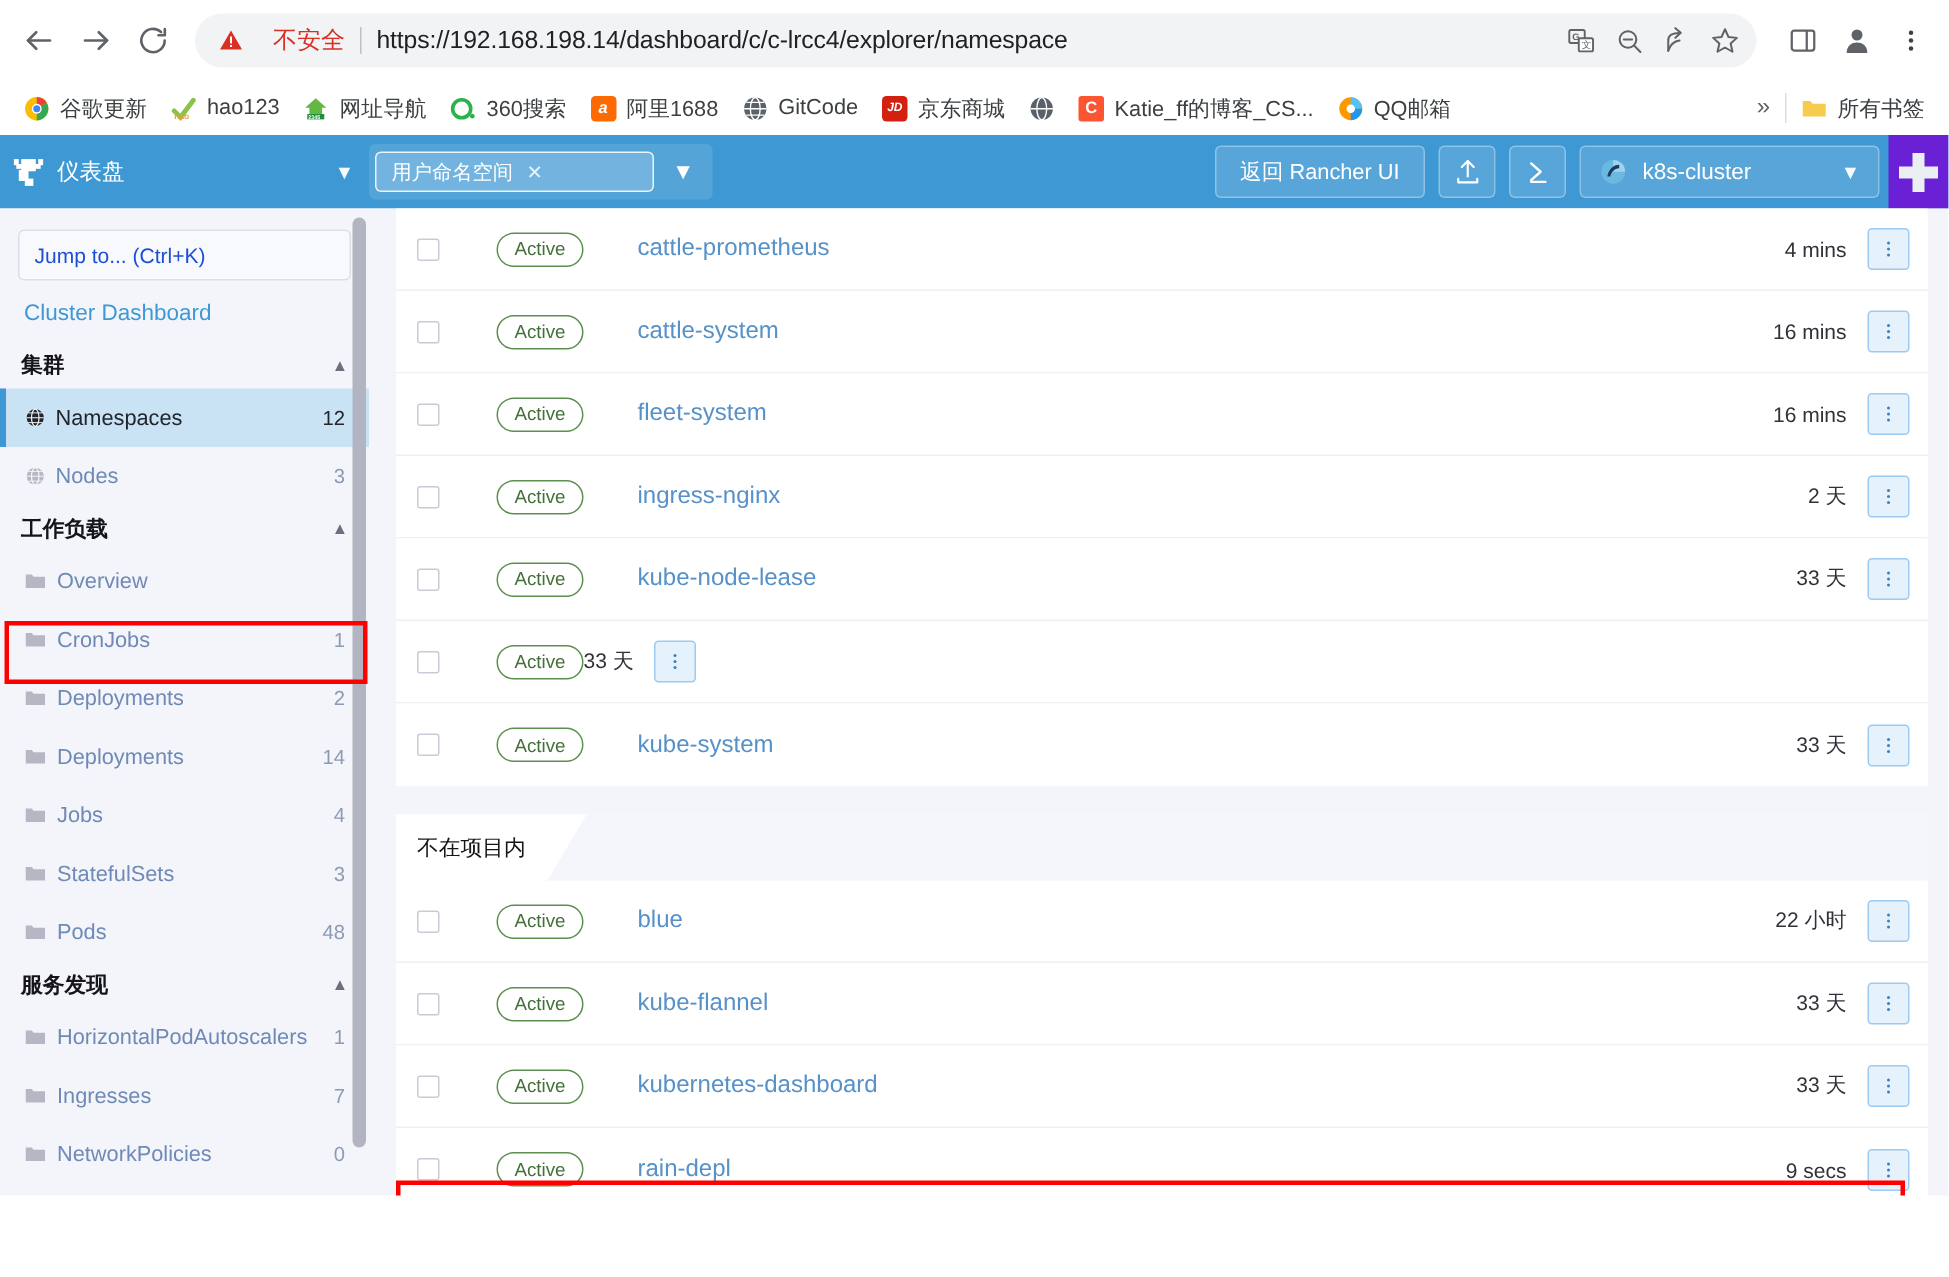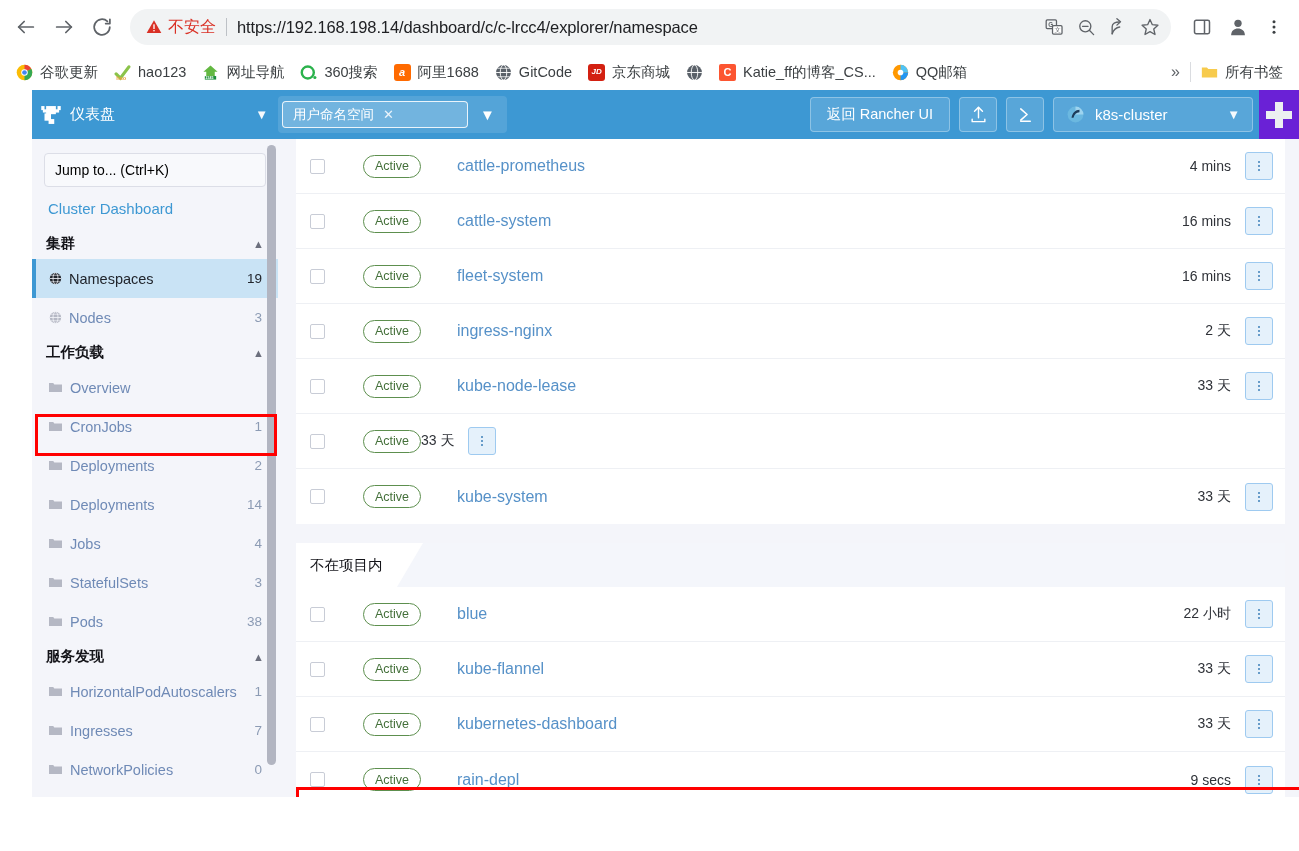--- a/index.html
+++ b/index.html
@@ -32,21 +32,21 @@
     height: 36px;
     background: #f1f3f4;
     border-radius: 18px;
     display: flex;
     align-items: center;
     padding: 0 6px 0 16px;
     margin: 0 6px 0 8px;
     min-width: 0;
   }
   .warn-group {
-    display: flex; align-items: center; gap: 6px;
+    display: flex; align-items: center; gap: 20px;
     flex: 0 0 auto;
   }
   .warn-tri { width: 16px; height: 16px; flex:0 0 auto; }
   .warn-text {
     color: #d93025;
     font-size: 16px;
     white-space: nowrap;
   }
   .omni-sep {
     width: 1px; height: 18px; background: #bdc1c6;
@@ -104,21 +104,20 @@
   .bm-spacer { flex: 1 1 auto; }
   .bm-chevrons { padding: 0 10px; color: #5f6368; font-size: 16px; flex:0 0 auto;}
   .bm-divider { width:1px; height:20px; background:#dadce0; flex:0 0 auto; }
 
   
   .app {
     height: 707px;
     display: flex;
     flex-direction: column;
     background: #fff;
-    margin-left: 32px;
   }
   .app-header {
     height: 49px;
     background: #3d98d3;
     display: flex;
     align-items: stretch;
     flex: 0 0 auto;
     color: #fff;
   }
   .logo-box {
@@ -216,21 +215,21 @@
   .sb-inner { padding: 0 0 0 0; }
   .jump-box {
     margin: 14px 12px 0 12px;
     height: 34px;
     border: 1px solid #dcdee7;
     border-radius: 4px;
     background: #f8f9fc;
     display: flex; align-items: center;
     padding: 0 10px;
   }
-  .jump-ph { color: #000000; font-size: 14px; }
+  .jump-ph { color: #1d4ed8; font-size: 14px; }
   .sb-top-link {
     padding: 13px 16px 11px 16px;
     color: #3d98d3;
     font-size: 15px;
   }
   .sb-group-head {
     display: flex; align-items: center;
     padding: 6px 14px 6px 14px;
     color: #141419;
     font-size: 14.5px;
@@ -656,21 +655,21 @@
         <div class="sb-item active">
           <span class="si-ico">
             <svg width="13" height="13" viewBox="0 0 24 24">
                 <circle cx="12" cy="12" r="10.5" fill="currentColor"></circle>
                 <ellipse cx="12" cy="12" rx="4.6" ry="10.5" fill="none" stroke="#f4f5fa" stroke-width="1.5"></ellipse>
                 <line x1="1.5" y1="12" x2="22.5" y2="12" stroke="#f4f5fa" stroke-width="1.5"></line>
                 <path d="M3.4 6 H20.6 M3.4 18 H20.6" stroke="#f4f5fa" stroke-width="1.2"></path>
               </svg>
           </span>
           <span class="si-label">Namespaces</span>
-          <span class="si-count">19</span>
+          <span class="si-count">12</span>
         </div>
         <div class="sb-item">
           <span class="si-ico">
             <svg width="13" height="13" viewBox="0 0 24 24">
                 <circle cx="12" cy="12" r="10.5" fill="currentColor"></circle>
                 <ellipse cx="12" cy="12" rx="4.6" ry="10.5" fill="none" stroke="#f4f5fa" stroke-width="1.5"></ellipse>
                 <line x1="1.5" y1="12" x2="22.5" y2="12" stroke="#f4f5fa" stroke-width="1.5"></line>
                 <path d="M3.4 6 H20.6 M3.4 18 H20.6" stroke="#f4f5fa" stroke-width="1.2"></path>
               </svg>
           </span>
@@ -736,21 +735,21 @@
           <span class="si-label">StatefulSets</span>
           <span class="si-count">3</span>
         </div>
         <div class="sb-item sub">
           <span class="si-ico">
               <svg width="13" height="11" viewBox="0 0 20 16">
                 <path d="M0 1 h6.5 l1.7 2.3 H20 V15 H0 Z" fill="currentColor"></path>
               </svg>
             </span>
           <span class="si-label">Pods</span>
-          <span class="si-count">38</span>
+          <span class="si-count">48</span>
         </div>
 
         <div class="sb-group-head">
           <span class="gh-label">服务发现</span>
           <span class="gh-chev">▲</span>
         </div>
         <div class="sb-item sub">
           <span class="si-ico">
               <svg width="13" height="11" viewBox="0 0 20 16">
                 <path d="M0 1 h6.5 l1.7 2.3 H20 V15 H0 Z" fill="currentColor"></path>

